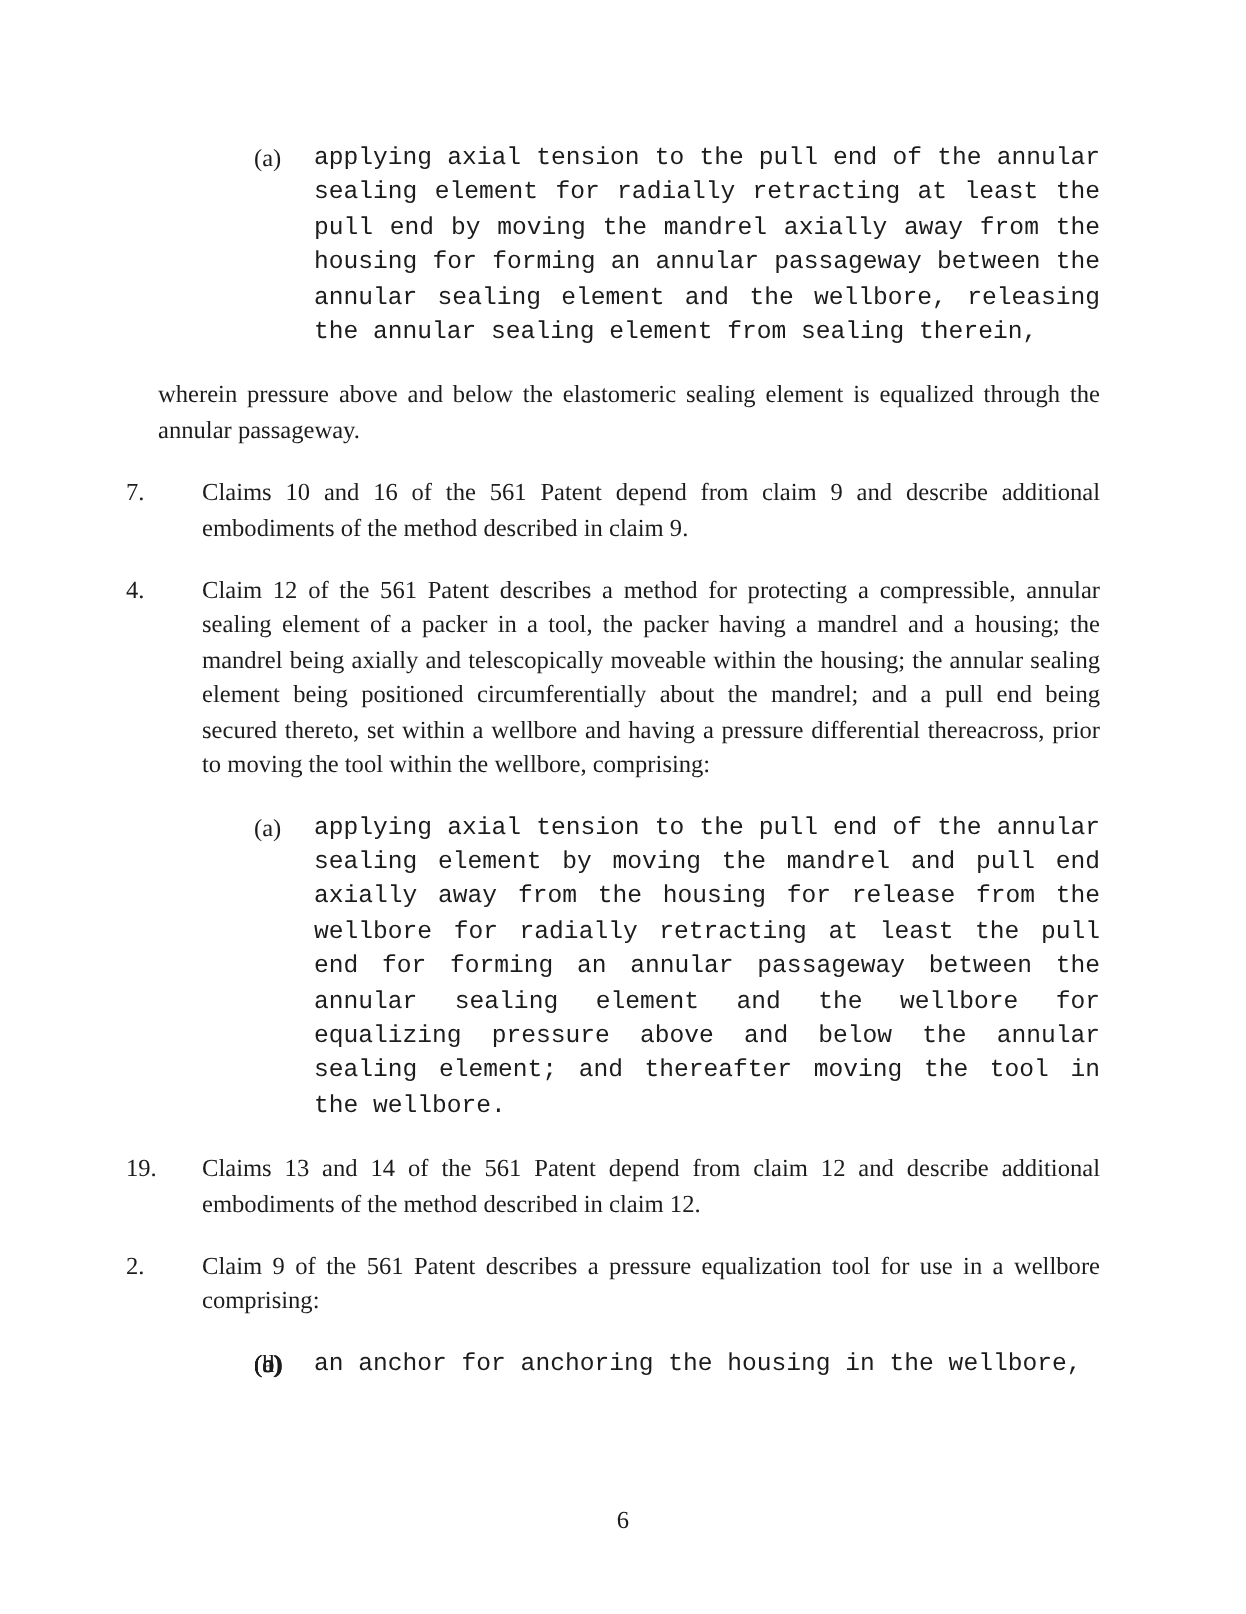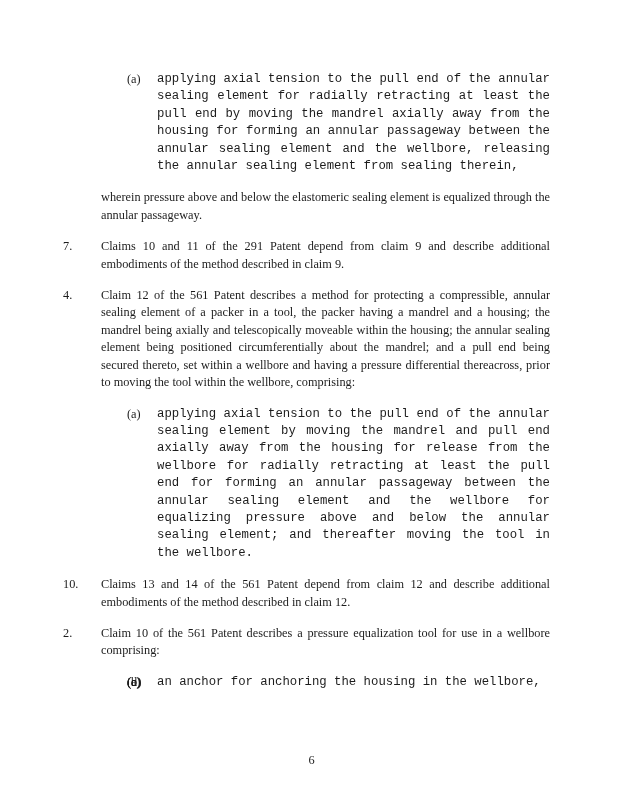--- a/index.html
+++ b/index.html
@@ -39,21 +39,21 @@
     margin-left: 38px;
   }
   .block.sub .label {
     left: 64px;
   }
   .block.sub .body {
     margin-left: 94px;
     font-family: Liberation Mono, monospace;
   }
   .block.cont .body {
-    margin-left: 38px;
+    margin-left: 16px;
   }
   .page-footer {
     position: absolute;
     left: 0;
     top: 752px;
     width: 623px;
     text-align: center;
   }
 </style>
 </head>
@@ -66,41 +66,41 @@
       <span class="label">(a)</span>
       <div class="body">applying axial tension to the pull end of the annular sealing element for radially retracting at least the pull end by moving the mandrel axially away from the housing for forming an annular passageway between the annular sealing element and the wellbore, releasing the annular sealing element from sealing therein,</div>
     </div>
 
     <div class="block cont">
       <div class="body">wherein pressure above and below the elastomeric sealing element is equalized through the annular passageway.</div>
     </div>
 
     <div class="block numbered">
       <span class="label">7.</span>
-      <div class="body">Claims 10 and 11 of the 291 Patent depend from claim 9 and describe additional embodiments of the method described in claim 9.</div>
+      <div class="body">Claims 10 and 16 of the 561 Patent depend from claim 9 and describe additional embodiments of the method described in claim 9.</div>
     </div>
 
     <div class="block numbered">
       <span class="label">4.</span>
       <div class="body">Claim 12 of the 561 Patent describes a method for protecting a compressible, annular sealing element of a packer in a tool, the packer having a mandrel and a housing; the mandrel being axially and telescopically moveable within the housing; the annular sealing element being positioned circumferentially about the mandrel; and a pull end being secured thereto, set within a wellbore and having a pressure differential thereacross, prior to moving the tool within the wellbore, comprising:</div>
     </div>
 
     <div class="block sub">
       <span class="label">(a)</span>
       <div class="body">applying axial tension to the pull end of the annular sealing element by moving the mandrel and pull end axially away from the housing for release from the wellbore for radially retracting at least the pull end for forming an annular passageway between the annular sealing element and the wellbore for equalizing pressure above and below the annular sealing element; and thereafter moving the tool in the wellbore.</div>
     </div>
 
     <div class="block numbered">
-      <span class="label">10.</span>
+      <span class="label">19.</span>
       <div class="body">Claims 13 and 14 of the 561 Patent depend from claim 12 and describe additional embodiments of the method described in claim 12.</div>
     </div>
 
     <div class="block numbered">
       <span class="label">2.</span>
-      <div class="body">Claim 10 of the 561 Patent describes a pressure equalization tool for use in a wellbore comprising:</div>
+      <div class="body">Claim 9 of the 561 Patent describes a pressure equalization tool for use in a wellbore comprising:</div>
     </div>
 
     <div class="block sub">
       <span class="label">(a)</span>
     </div>
 
     <div class="block sub">
       <span class="label">(b)</span>
     </div>
 

